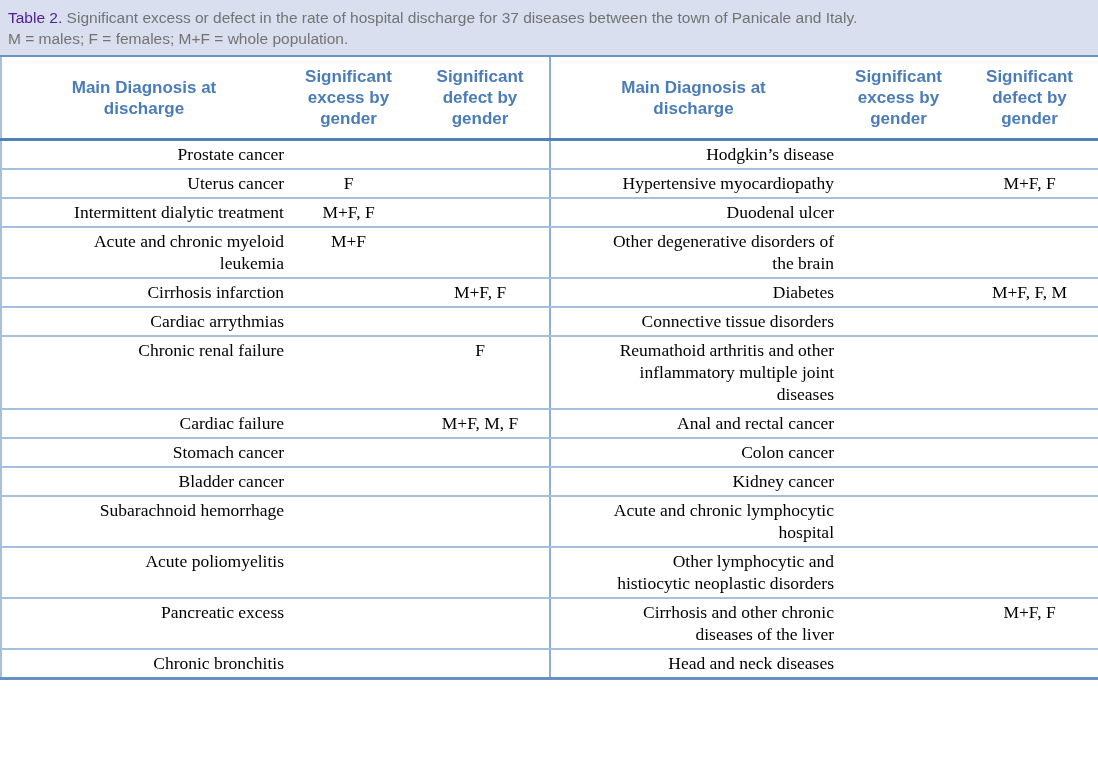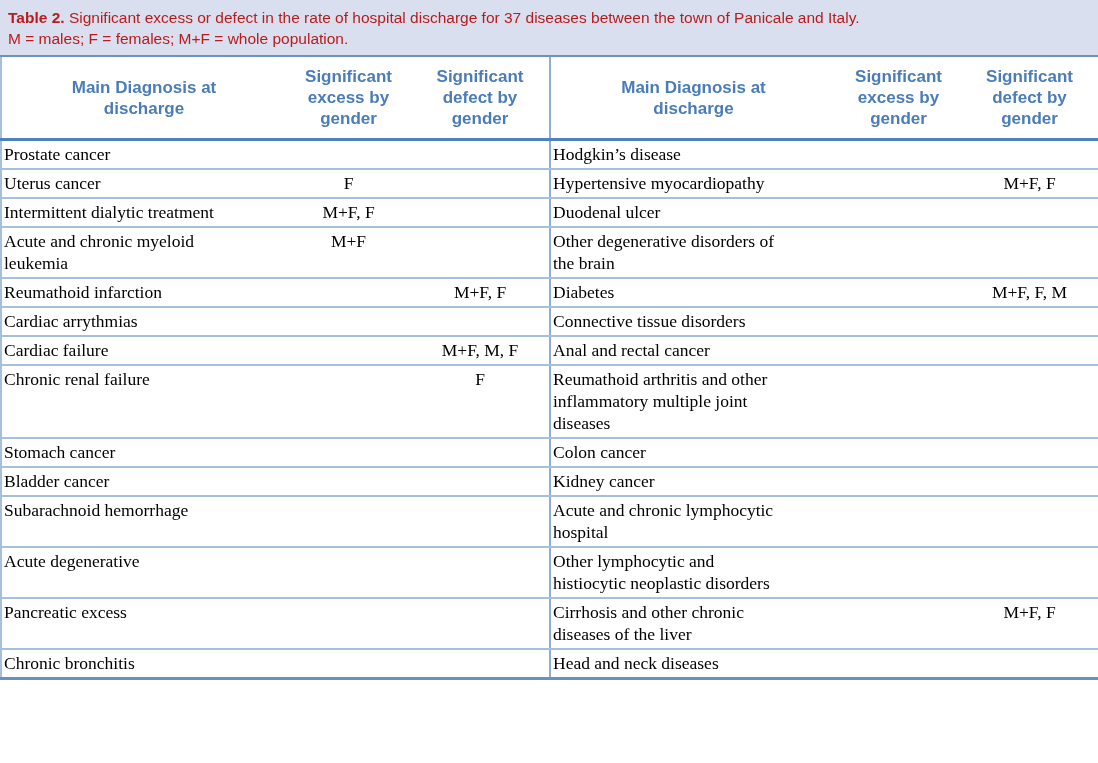--- a/index.html
+++ b/index.html
@@ -17,25 +17,25 @@
   
   .caption-band {
     background: #d9dfee;
     padding: 7px 12px 6px 8px;
     font-size: 15.5px;
     line-height: 21px;
     border-bottom: 2px solid #6c92c3;
     white-space: pre-line;
   }
   .caption-label {
-    font-weight: bold;
-    color: #b91c1c;
+    font-weight: normal;
+    color: #4c1d95;
   }
   .caption-text {
-    color: #b91c1c;
+    color: #737373;
   }
   
   table.disch {
     width: 1098px;
     border-collapse: collapse;
     table-layout: fixed;
     border-left: 2px solid #a5c0dc;
     border-right: 2px solid #a5c0dc;
   }
   table.disch th {
@@ -53,21 +53,21 @@
   table.disch td {
     font-family: "Liberation Serif", serif;
     font-size: 17.5px;
     line-height: 22px;
     color: #000000;
     vertical-align: top;
     border-bottom: 2px solid #a5c0dc;
     padding: 2px 2px 3px 2px;
   }
   td.diag {
-    text-align: left;
+    text-align: right;
     padding-left: 8px;
     white-space: pre-line;
   }
   td.gender {
     text-align: center;
   }
   .divider {
     border-left: 2px solid #8fadd0;
   }
   tbody tr:last-child td {
@@ -140,54 +140,54 @@
           <td class="diag">Acute and chronic myeloid
 leukemia</td>
           <td class="gender">M+F</td>
           <td class="gender"></td>
           <td class="diag divider">Other degenerative disorders of
 the brain</td>
           <td class="gender"></td>
           <td class="gender"></td>
         </tr>
         <tr>
-          <td class="diag">Reumathoid infarction</td>
+          <td class="diag">Cirrhosis infarction</td>
           <td class="gender"></td>
           <td class="gender">M+F, F</td>
           <td class="diag divider">Diabetes</td>
           <td class="gender"></td>
           <td class="gender">M+F, F, M</td>
         </tr>
         <tr>
           <td class="diag">Cardiac arrythmias</td>
           <td class="gender"></td>
           <td class="gender"></td>
           <td class="diag divider">Connective tissue disorders</td>
-          <td class="gender"></td>
-          <td class="gender"></td>
-        </tr>
-        <tr>
-          <td class="diag">Cardiac failure</td>
-          <td class="gender"></td>
-          <td class="gender">M+F, M, F</td>
-          <td class="diag divider">Anal and rectal cancer</td>
           <td class="gender"></td>
           <td class="gender"></td>
         </tr>
         <tr>
           <td class="diag">Chronic renal failure</td>
           <td class="gender"></td>
           <td class="gender">F</td>
           <td class="diag divider">Reumathoid arthritis and other
 inflammatory  multiple joint
 diseases</td>
           <td class="gender"></td>
           <td class="gender"></td>
         </tr>
         <tr>
+          <td class="diag">Cardiac failure</td>
+          <td class="gender"></td>
+          <td class="gender">M+F, M, F</td>
+          <td class="diag divider">Anal and rectal cancer</td>
+          <td class="gender"></td>
+          <td class="gender"></td>
+        </tr>
+        <tr>
           <td class="diag">Stomach cancer</td>
           <td class="gender"></td>
           <td class="gender"></td>
           <td class="diag divider">Colon cancer</td>
           <td class="gender"></td>
           <td class="gender"></td>
         </tr>
         <tr>
           <td class="diag">Bladder cancer</td>
           <td class="gender"></td>
@@ -199,21 +199,21 @@
         <tr>
           <td class="diag">Subarachnoid hemorrhage</td>
           <td class="gender"></td>
           <td class="gender"></td>
           <td class="diag divider">Acute and chronic lymphocytic
 hospital</td>
           <td class="gender"></td>
           <td class="gender"></td>
         </tr>
         <tr>
-          <td class="diag">Acute degenerative</td>
+          <td class="diag">Acute poliomyelitis</td>
           <td class="gender"></td>
           <td class="gender"></td>
           <td class="diag divider">Other lymphocytic and
 histiocytic neoplastic disorders</td>
           <td class="gender"></td>
           <td class="gender"></td>
         </tr>
         <tr>
           <td class="diag">Pancreatic excess</td>
           <td class="gender"></td>

